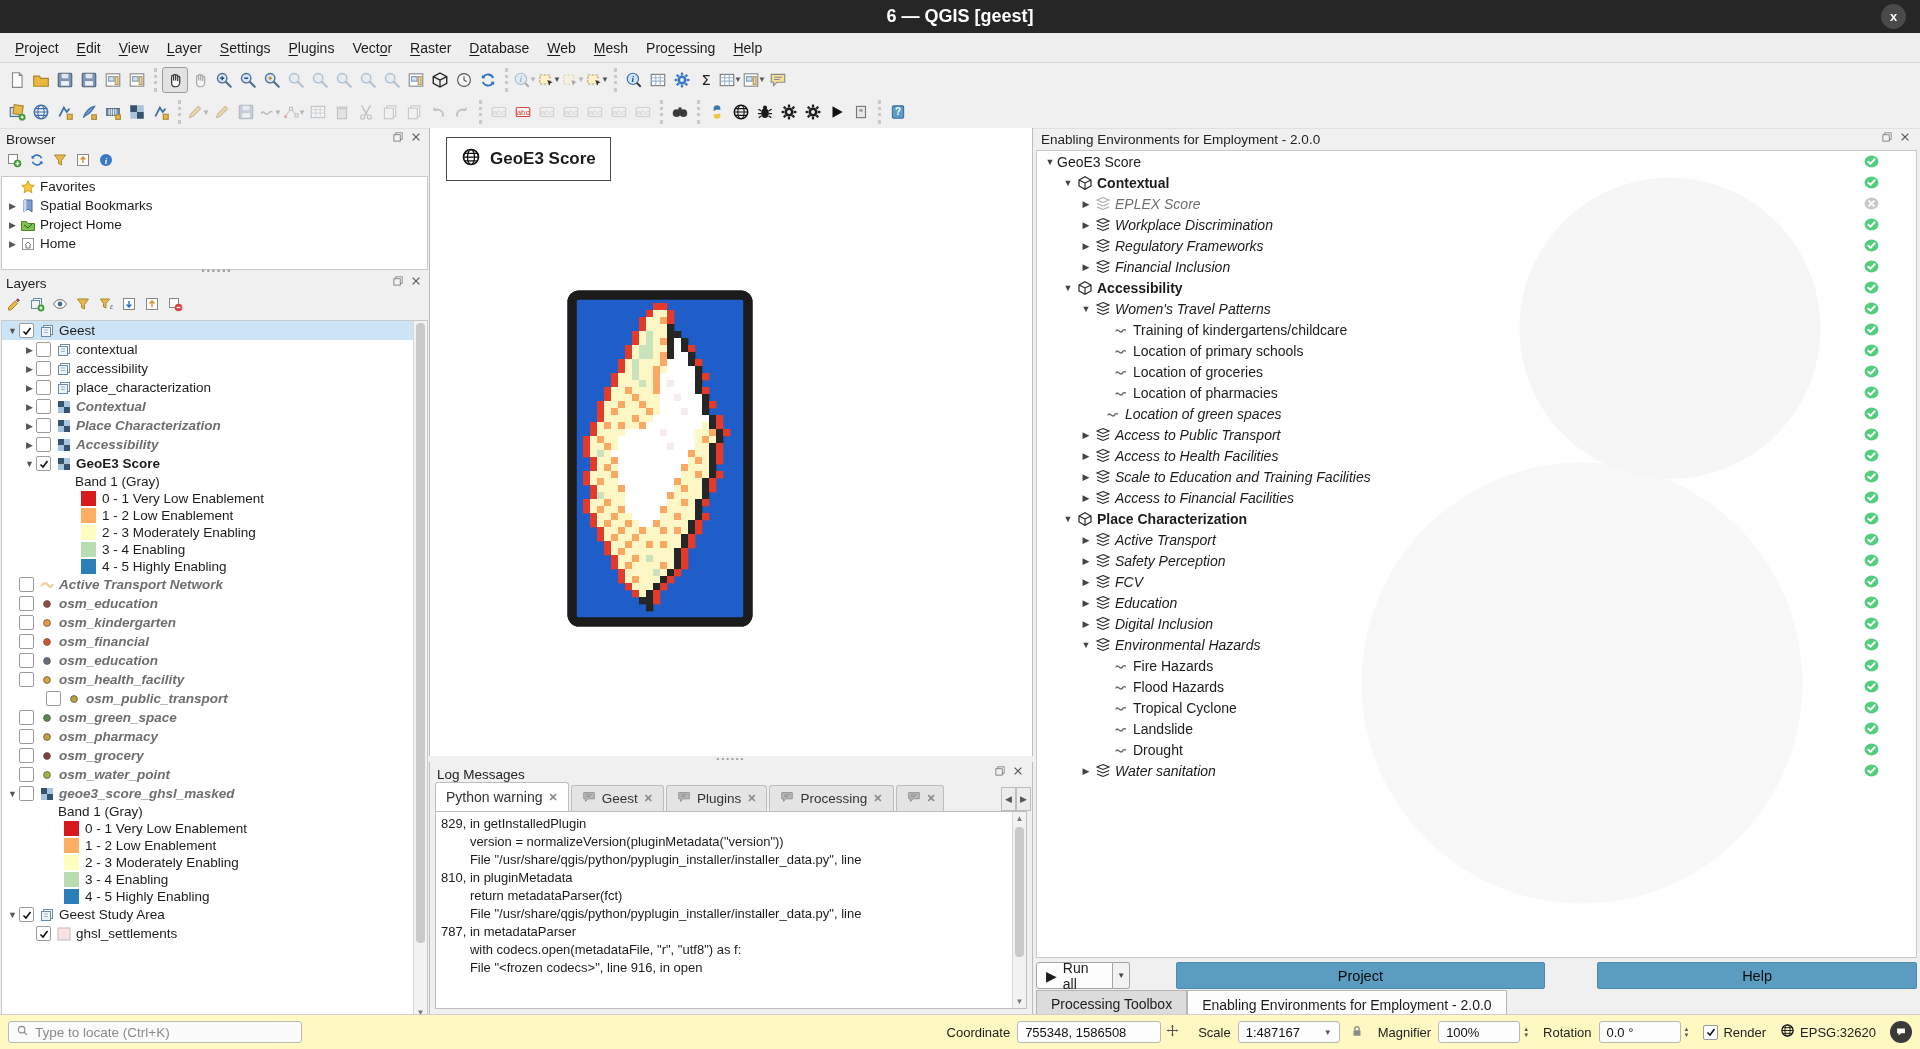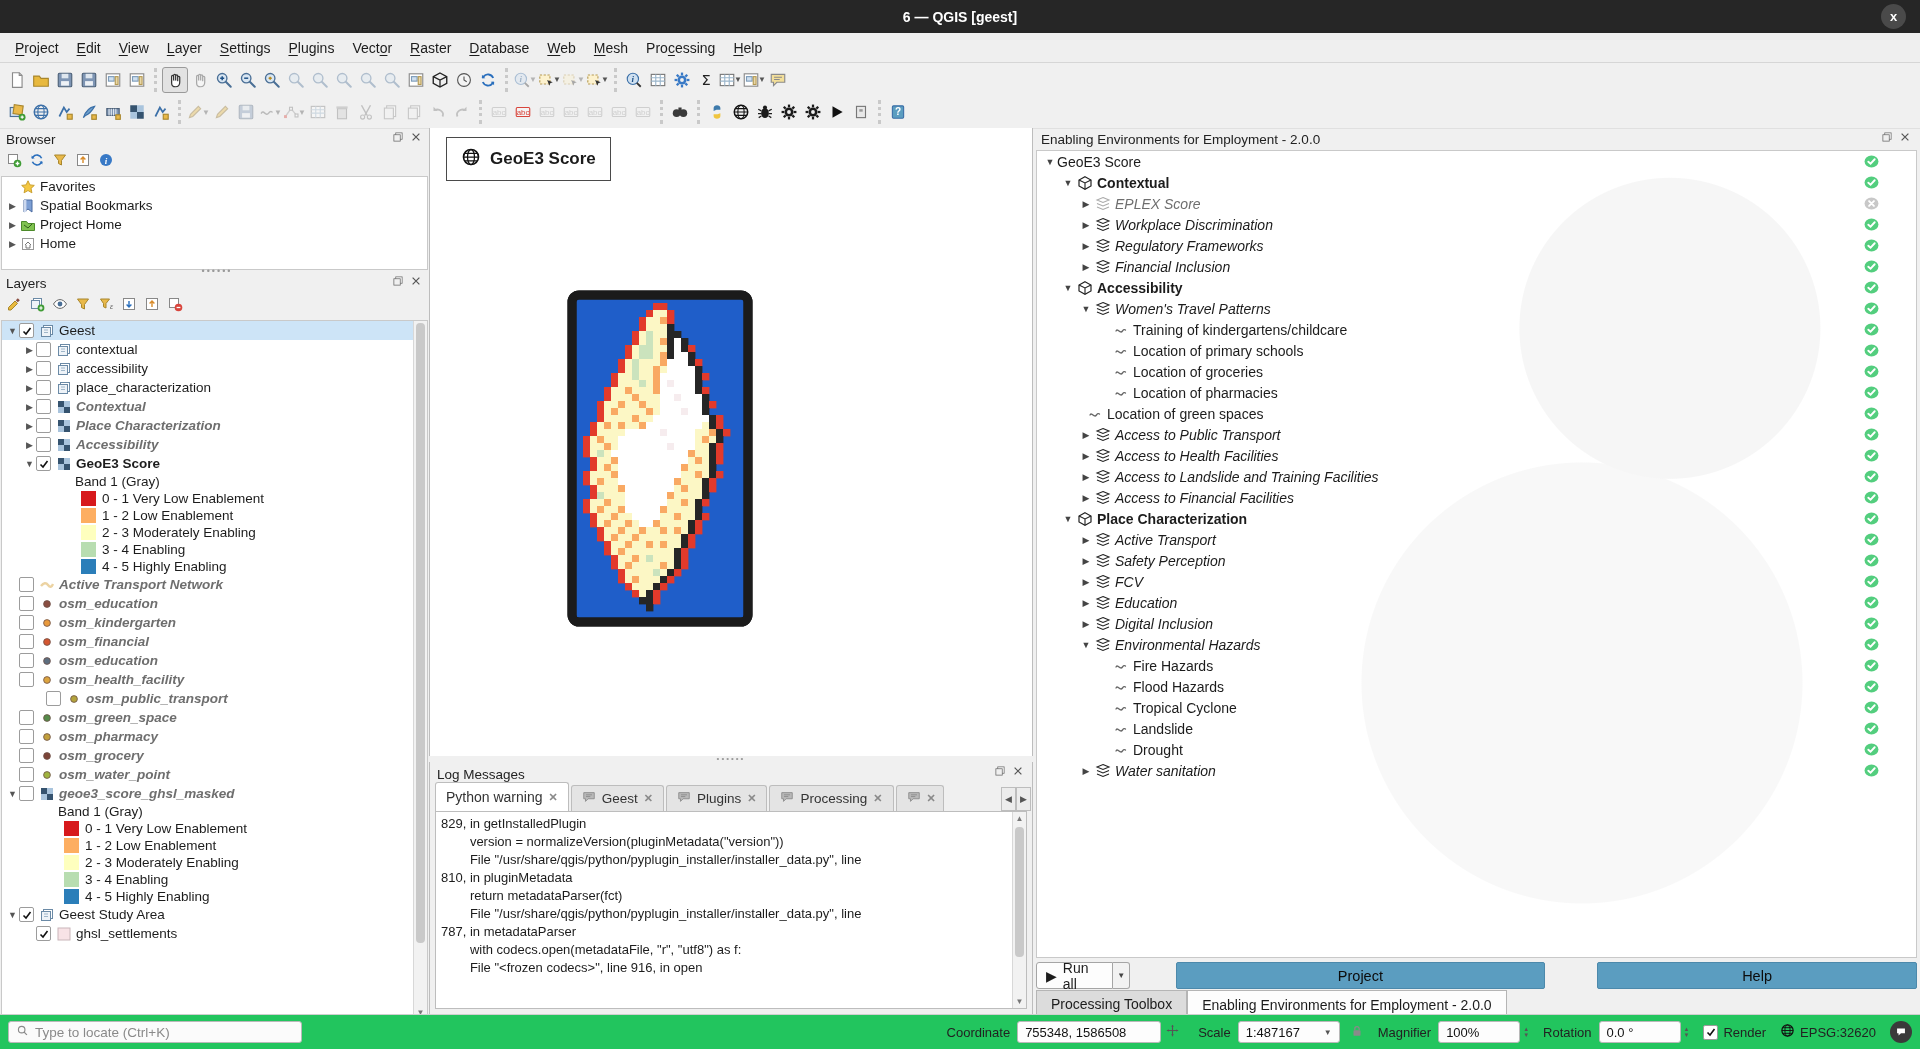--- a/index.html
+++ b/index.html
@@ -2,21 +2,21 @@
 <html><head>
 <meta charset="utf-8">
 <style>
   html,body{margin:0;padding:0;background:#444;}
   #app{position:relative;width:1920px;height:1049px;background:#f0f0f0;
        font-family:"Liberation Sans",sans-serif;color:#1c1c1c;overflow:hidden;
        -webkit-font-smoothing:antialiased;}
   
   .titlebar{position:absolute;left:0;top:0;width:1920px;height:33px;background:#262626;
             display:flex;align-items:center;justify-content:center;}
-  .titlebar .tt{color:#fff;font-size:14px;font-weight:bold;}
+  .titlebar .tt{color:#fff;font-size:18px;font-weight:bold;}
   .titlebar .winclose{position:absolute;right:14px;top:4px;width:25px;height:25px;border-radius:50%;
             background:#4a4a4a;color:#fff;font-size:13px;font-weight:bold;display:flex;
             align-items:center;justify-content:center;cursor:pointer;}
   
   .menubar{position:absolute;left:0;top:33px;width:1920px;height:30px;background:#efefef;
            border-bottom:1px solid #d6d6d6;display:flex;align-items:center;padding-left:6px;box-sizing:border-box;}
   .menubar .mi{padding:4px 9px;font-size:14px;cursor:default;}
   .menubar .mi u{text-decoration:underline;text-underline-offset:2px;}
   
   .tbrow{position:absolute;left:0;width:1920px;background:#f0f0f0;display:flex;align-items:center;
@@ -93,21 +93,21 @@
   #runalldd{width:16px;height:25px;border:1px solid #a5a5a5;border-left:none;background:#f2f2f2;border-radius:0 3px 3px 0;
           display:flex;align-items:center;justify-content:center;font-size:8px;color:#444;}
   .bigbtn{height:25px;background:#5b9dc0;border:1px solid #4c89ab;border-radius:2px;display:flex;align-items:center;
           justify-content:center;font-size:14.5px;color:#0c0c0c;}
   #btnproject{width:386px;margin-left:46px;}
   #btnhelp{width:334px;margin-left:52px;}
   #gtabs{position:absolute;left:3px;top:862px;right:3px;height:25px;display:flex;align-items:flex-start;}
   .gtab{font-size:14px;padding:4px 14px;border:1px solid #b5b5b5;background:#dcdcdc;height:17px;display:flex;align-items:center;}
   .gtab.on{background:#fdfdfd;height:20px;border-bottom:1px solid #fdfdfd;}
   
-  #statusbar{position:absolute;left:0;top:1014px;width:1920px;height:35px;background:#22c55e;
+  #statusbar{position:absolute;left:0;top:1014px;width:1920px;height:35px;background:#fef9c3;
              border-top:1px solid #cfcfcf;display:flex;align-items:center;padding:0 8px;box-sizing:border-box;
              font-size:13px;color:#222;}
   #locate{display:flex;align-items:center;gap:6px;width:278px;height:20px;background:#fbfbfb;border:1px solid #b9b9b9;
           border-radius:3px;padding:0 7px;color:#8a8a8a;font-size:13.5px;}
   .sfield{background:#fdfdfd;border:1px solid #b9b9b9;border-radius:3px;height:20px;display:flex;align-items:center;
           padding:0 7px;font-size:13px;color:#111;}
   .slabel{margin:0 7px 0 14px;}
   .spin{display:flex;flex-direction:column;justify-content:center;margin-left:3px;color:#555;font-size:6px;line-height:6px;}
   .chk{width:13px;height:13px;border:1px solid #9c9c9c;background:#fff;border-radius:2px;display:flex;
        align-items:center;justify-content:center;margin:0 5px 0 14px;}
@@ -1890,21 +1890,21 @@
             <svg width="16" height="16" viewBox="0 0 16 16" xmlns="http://www.w3.org/2000/svg">
               <path d="M3 9c2-3.4 4 3.4 6.5 0 1-1.4 2-1.8 3-1" fill="none" stroke="#666" stroke-width="1.3" stroke-linecap="round"></path>
             </svg>
           </span>
     <span class="">Location of pharmacies</span>
     <span class="badge"><svg width="15" height="15" viewBox="0 0 16 16" xmlns="http://www.w3.org/2000/svg">
               <ellipse cx="8" cy="8" rx="7.4" ry="6.4" fill="#53ce7e"></ellipse>
               <path d="M4.6 8.2 7 10.4 11.4 5.6" stroke="#fff" stroke-width="2" fill="none" stroke-linecap="round"></path>
             </svg></span>
         </div>
-        <div class="grow" style="padding-left: 34px;">
+        <div class="grow" style="padding-left: 52px; font-style: italic;">
           <span class="arrow"></span>
           <span class="ic">
             <svg width="16" height="16" viewBox="0 0 16 16" xmlns="http://www.w3.org/2000/svg">
               <path d="M3 9c2-3.4 4 3.4 6.5 0 1-1.4 2-1.8 3-1" fill="none" stroke="#666" stroke-width="1.3" stroke-linecap="round"></path>
             </svg>
           </span>
     <span class="">Location of green spaces</span>
     <span class="badge"><svg width="15" height="15" viewBox="0 0 16 16" xmlns="http://www.w3.org/2000/svg">
               <ellipse cx="8" cy="8" rx="7.4" ry="6.4" fill="#53ce7e"></ellipse>
               <path d="M4.6 8.2 7 10.4 11.4 5.6" stroke="#fff" stroke-width="2" fill="none" stroke-linecap="round"></path>
@@ -1939,21 +1939,21 @@
             </svg></span>
         </div>
         <div class="grow" style="padding-left: 42px;">
           <span class="arrow">▶</span>
           <span class="ic">
             <svg width="16" height="16" viewBox="0 0 16 16" xmlns="http://www.w3.org/2000/svg">
               <path d="M8 1.5 14 4 8 6.5 2 4z" fill="none" stroke="#222" stroke-width="1.1"></path>
               <path d="M2 7.5 8 10l6-2.5M2 11l6 2.5L14 11" fill="none" stroke="#222" stroke-width="1.1"></path>
             </svg>
           </span>
-    <span class="it">Access to Landslide and Training Facilities</span>
+    <span class="it">Scale to Education and Training Facilities</span>
     <span class="badge"><svg width="15" height="15" viewBox="0 0 16 16" xmlns="http://www.w3.org/2000/svg">
               <ellipse cx="8" cy="8" rx="7.4" ry="6.4" fill="#53ce7e"></ellipse>
               <path d="M4.6 8.2 7 10.4 11.4 5.6" stroke="#fff" stroke-width="2" fill="none" stroke-linecap="round"></path>
             </svg></span>
         </div>
         <div class="grow" style="padding-left: 42px;">
           <span class="arrow">▶</span>
           <span class="ic">
             <svg width="16" height="16" viewBox="0 0 16 16" xmlns="http://www.w3.org/2000/svg">
               <path d="M8 1.5 14 4 8 6.5 2 4z" fill="none" stroke="#222" stroke-width="1.1"></path>

